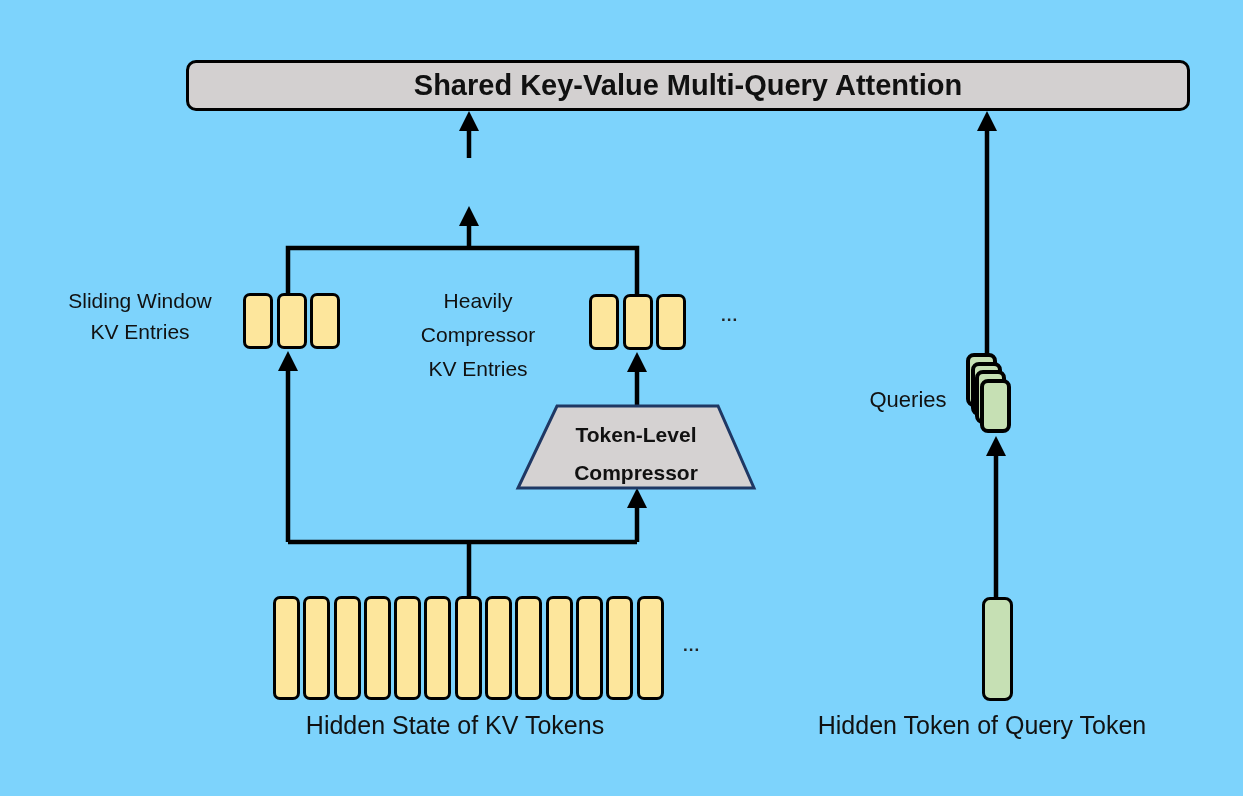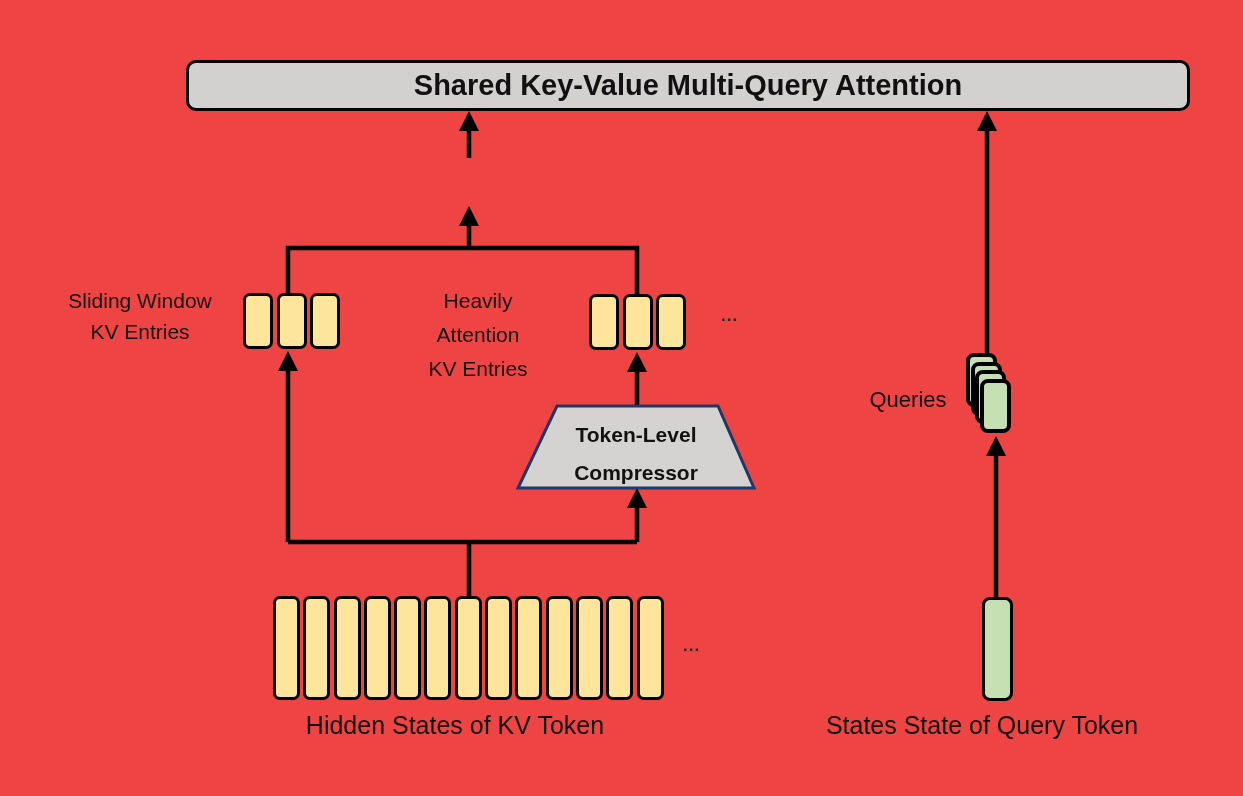--- a/index.html
+++ b/index.html
@@ -1,19 +1,19 @@
 <!DOCTYPE html>
 <html style="--box-gray: #d3d0d0; --kv-yellow: #fde69c; --query-green: #c6e0b4; --line-black: #000000; --compressor-border: #1f3864; --compressor-fill: #d5d2d2;"><head>
 <meta charset="utf-8">
 <style>
   html,body{margin:0;padding:0;background:#ffffff;}
   .canvas{
     position:relative;
     width:1243px;height:796px;
-    background:#ef4444;
+    background:#7dd3fc;
     font-family:"Liberation Sans", sans-serif;
     color:#111;
     overflow:hidden;
   }
   .canvas svg.wires{position:absolute;left:0;top:0;width:1243px;height:796px;}
 
   .gray-box{
     position:absolute;
     background:var(--box-gray,#d3d0d0);
     border:3px solid #000;
@@ -167,20 +167,20 @@
   <div class="query-box"></div>
       <div class="query-box"></div>
       <div class="query-box"></div>
     </div>
 
   <div class="query-token-box"></div>
 
   <div class="side-label label-sliding">Sliding Window
 KV Entries</div>
   <div class="side-label label-compressed">Heavily
-Attention
+Compressor
 KV Entries</div>
   <div class="side-label label-queries">Queries</div>
 
-  <div class="bottom-label label-kv-tokens">Hidden States of KV Token</div>
-  <div class="bottom-label label-query-token">States State of Query Token</div>
+  <div class="bottom-label label-kv-tokens">Hidden State of KV Tokens</div>
+  <div class="bottom-label label-query-token">Hidden Token of Query Token</div>
 
 </div>
 
 </body></html>

